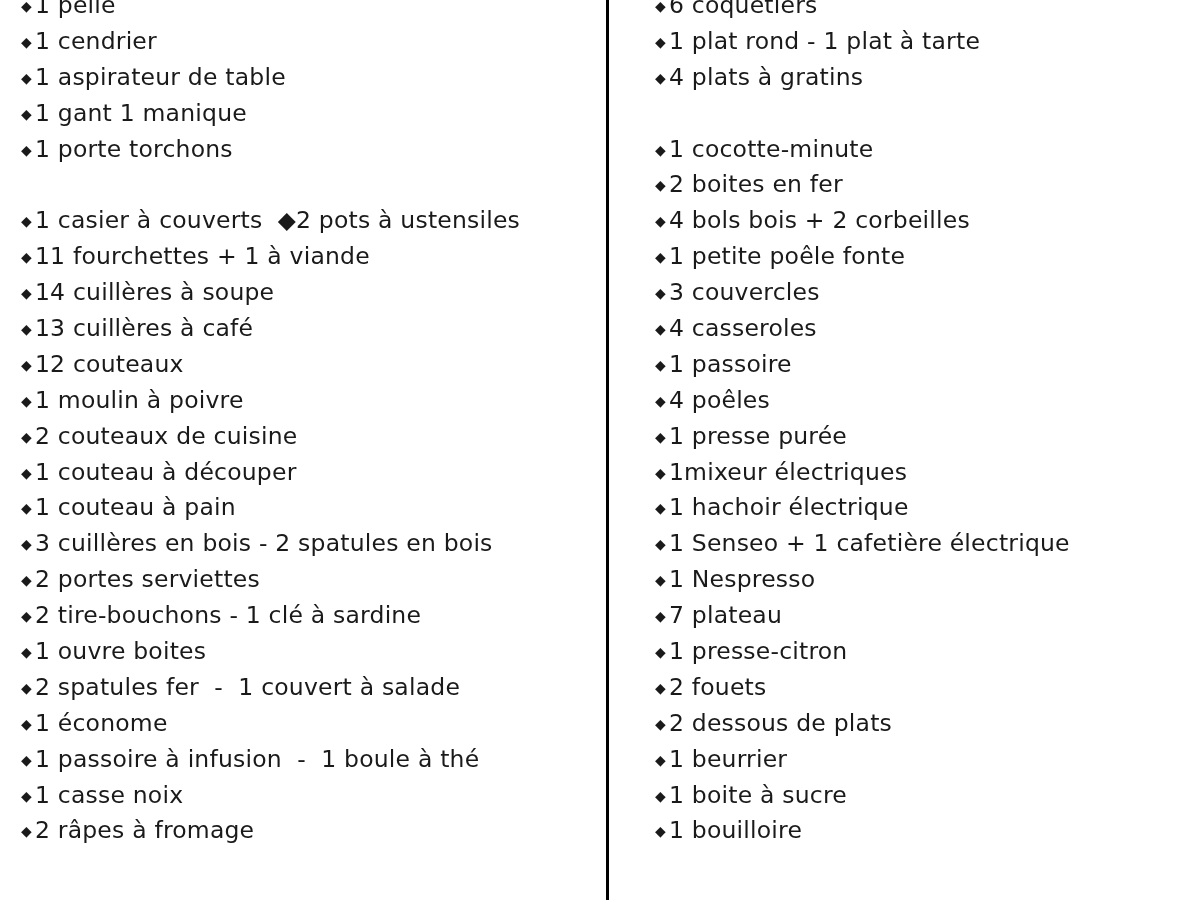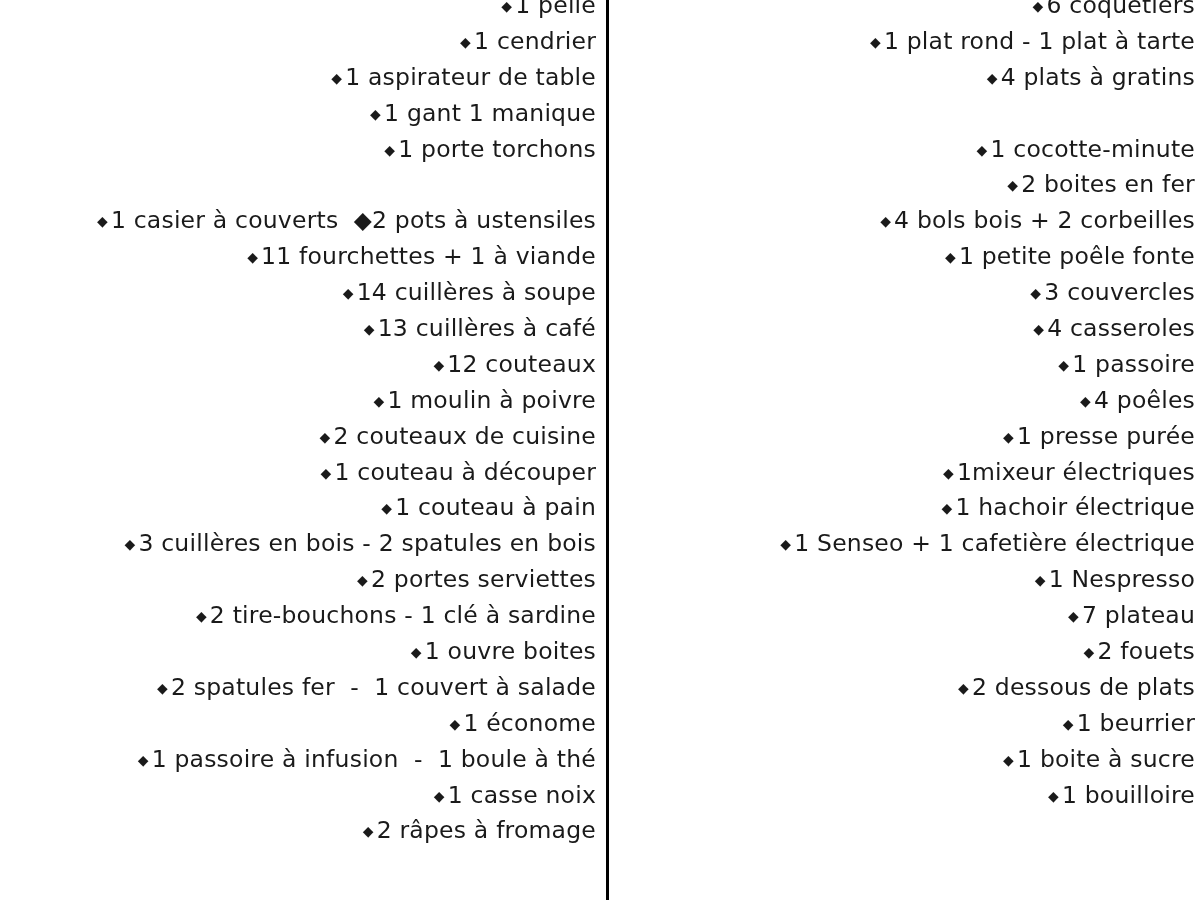--- a/index.html
+++ b/index.html
@@ -10,21 +10,20 @@
     overflow: hidden;
     background: #ffffff;
   }
   .page {
     position: relative;
     width: 1200px;
     height: 900px;
     background: #ffffff;
     font-family: "DejaVu Sans", sans-serif;
     color: #1a1a1a;
-    text-align: right;
   }
   .divider {
     position: absolute;
     top: 0;
     left: 606px;
     width: 2.5px;
     height: 900px;
     background: #000000;
   }
   .col {
@@ -93,19 +92,20 @@
       <div class="row"><span class="bullet">◆</span><span class="txt">3 couvercles</span></div>
       <div class="row"><span class="bullet">◆</span><span class="txt">4 casseroles</span></div>
       <div class="row"><span class="bullet">◆</span><span class="txt">1 passoire</span></div>
       <div class="row"><span class="bullet">◆</span><span class="txt">4 poêles</span></div>
       <div class="row"><span class="bullet">◆</span><span class="txt">1 presse purée</span></div>
       <div class="row"><span class="bullet">◆</span><span class="txt">1mixeur électriques</span></div>
       <div class="row"><span class="bullet">◆</span><span class="txt">1 hachoir électrique</span></div>
       <div class="row"><span class="bullet">◆</span><span class="txt">1 Senseo + 1 cafetière électrique</span></div>
       <div class="row"><span class="bullet">◆</span><span class="txt">1 Nespresso</span></div>
       <div class="row"><span class="bullet">◆</span><span class="txt">7 plateau</span></div>
+      <div class="row"><span class="bullet">◆</span><span class="txt">1 presse-citron</span></div>
       <div class="row"><span class="bullet">◆</span><span class="txt">2 fouets</span></div>
       <div class="row"><span class="bullet">◆</span><span class="txt">2 dessous de plats</span></div>
       <div class="row"><span class="bullet">◆</span><span class="txt">1 beurrier</span></div>
       <div class="row"><span class="bullet">◆</span><span class="txt">1 boite à sucre</span></div>
       <div class="row"><span class="bullet">◆</span><span class="txt">1 bouilloire</span></div>
     </div>
 </div>
 
 </body></html>

